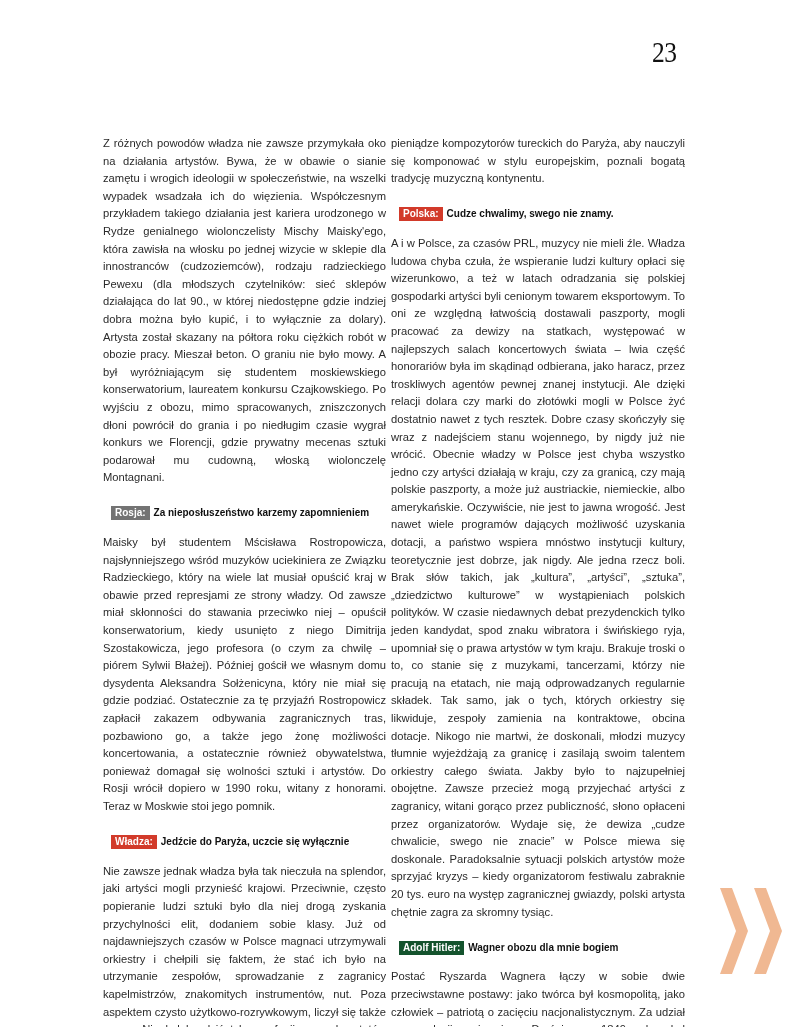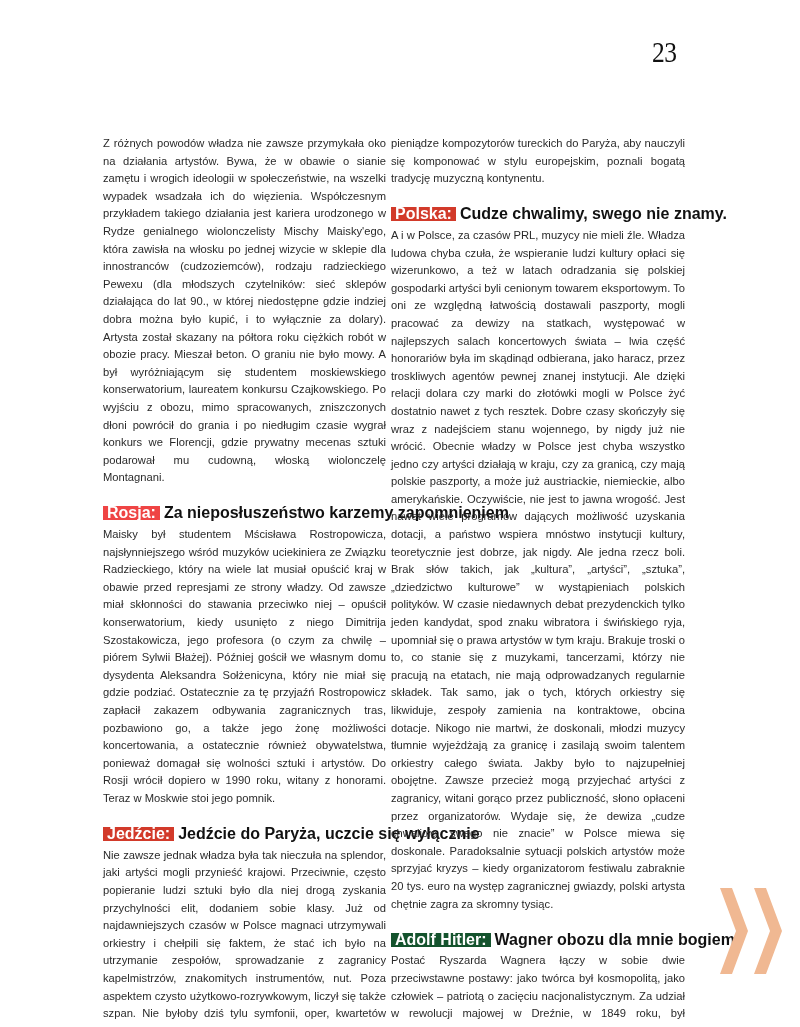--- a/index.html
+++ b/index.html
@@ -14,50 +14,50 @@
       position: absolute; top: 131px;
       font-family: "Liberation Sans", "DejaVu Sans", sans-serif;
       font-size: 11.2px; line-height: 17.6px; color: #2a2a2a;
       text-align: justify;
     }
     .col-left { left: 99px; width: 291px; }
     .col-right { left: 387px; width: 302px; }
     .para { margin: 4px; }
     .section { margin-top: 17.6px; }
     .section-head {
-      font-weight: bold; color: #111; font-size: 16px;
-      white-space: nowrap; margin: 4px; text-align: left;
+      font-weight: bold; color: #111; font-size: 10px;
+      white-space: nowrap; margin: 12px; text-align: left;
     }
     .tag {
       display: inline-block; background: #d23a2a; color: #fff;
       font-weight: bold; padding: 0 4px; margin-right: 4px;
       line-height: 14px;
     }
     .chevrons {
       position: absolute; left: 718px; top: 886px; width: 70px; height: 90px;
     }
   </style>
 </head>
 <body>
 
 <div class="page-number">23</div>
 
 <div class="column col-left">
   <p class="para">Z różnych powodów władza nie zawsze przymykała oko na działania artystów. Bywa, że w obawie o sianie zamętu i wrogich ideologii w społeczeństwie, na wszelki wypadek wsadzała ich do więzienia. Współczesnym przykładem takiego działania jest kariera urodzonego w Rydze genialnego wiolonczelisty Mischy Maisky'ego, która zawisła na włosku po jednej wizycie w sklepie dla innostranców (cudzoziemców), rodzaju radzieckiego Pewexu (dla młodszych czytelników: sieć sklepów działająca do lat 90., w której niedostępne gdzie indziej dobra można było kupić, i to wyłącznie za dolary). Artysta został skazany na półtora roku ciężkich robót w obozie pracy. Mieszał beton. O graniu nie było mowy. A był wyróżniającym się studentem moskiewskiego konserwatorium, laureatem konkursu Czajkowskiego. Po wyjściu z obozu, mimo spracowanych, zniszczonych dłoni powrócił do grania i po niedługim czasie wygrał konkurs we Florencji, gdzie prywatny mecenas sztuki podarował mu cudowną, włoską wiolonczelę Montagnani.</p>
 
   <div class="section">
     <p class="section-head">
-      <span class="tag" style="background: #ef4444;">Rosja:</span><span>Za nieposłuszeństwo karzemy zapomnieniem</span>
+      <span class="tag" style="background: #737373;">Rosja:</span><span>Za nieposłuszeństwo karzemy zapomnieniem</span>
     </p>
     <p class="para">Maisky był studentem Mścisława Rostropowicza, najsłynniejszego wśród muzyków uciekiniera ze Związku Radzieckiego, który na wiele lat musiał opuścić kraj w obawie przed represjami ze strony władzy. Od zawsze miał skłonności do stawania przeciwko niej – opuścił konserwatorium, kiedy usunięto z niego Dimitrija Szostakowicza, jego profesora (o czym za chwilę – piórem Sylwii Błażej). Później gościł we własnym domu dysydenta Aleksandra Sołżenicyna, który nie miał się gdzie podziać. Ostatecznie za tę przyjaźń Rostropowicz zapłacił zakazem odbywania zagranicznych tras, pozbawiono go, a także jego żonę możliwości koncertowania, a ostatecznie również obywatelstwa, ponieważ domagał się wolności sztuki i artystów. Do Rosji wrócił dopiero w 1990 roku, witany z honorami. Teraz w Moskwie stoi jego pomnik.</p>
   </div>
 
   <div class="section">
     <p class="section-head">
-      <span class="tag" style="background: rgb(210, 58, 42);">Jedźcie:</span><span>Jedźcie do Paryża, uczcie się wyłącznie</span>
+      <span class="tag" style="background: rgb(210, 58, 42);">Władza:</span><span>Jedźcie do Paryża, uczcie się wyłącznie</span>
     </p>
     <p class="para">Nie zawsze jednak władza była tak nieczuła na splendor, jaki artyści mogli przynieść krajowi. Przeciwnie, często popieranie ludzi sztuki było dla niej drogą zyskania przychylności elit, dodaniem sobie klasy. Już od najdawniejszych czasów w Polsce magnaci utrzymywali orkiestry i chełpili się faktem, że stać ich było na utrzymanie zespołów, sprowadzanie z zagranicy kapelmistrzów, znakomitych instrumentów, nut. Poza aspektem czysto użytkowo-rozrywkowym, liczył się także szpan. Nie byłoby dziś tylu symfonii, oper, kwartetów smyczkowych Josepha Haydna, gdyby nie szeroki gest księcia Esterhazy, który utrzymywał dworską kapelę – nie był może najlepszym pracodawcą, niemniej jego zasługi dla światowego dziedzictwa muzycznego są ogromne. Być może najpiękniejszym przykładem wspierania sztuki przez władzę są działania wodza Atatürka, który wpadł na pomysł wysyłania za państwowe</p>
   </div>
 </div>
 
 <div class="column col-right">
   <p class="para">pieniądze kompozytorów tureckich do Paryża, aby nauczyli się komponować w stylu europejskim, poznali bogatą tradycję muzyczną kontynentu.</p>
 
   <div class="section">
     <p class="section-head">

